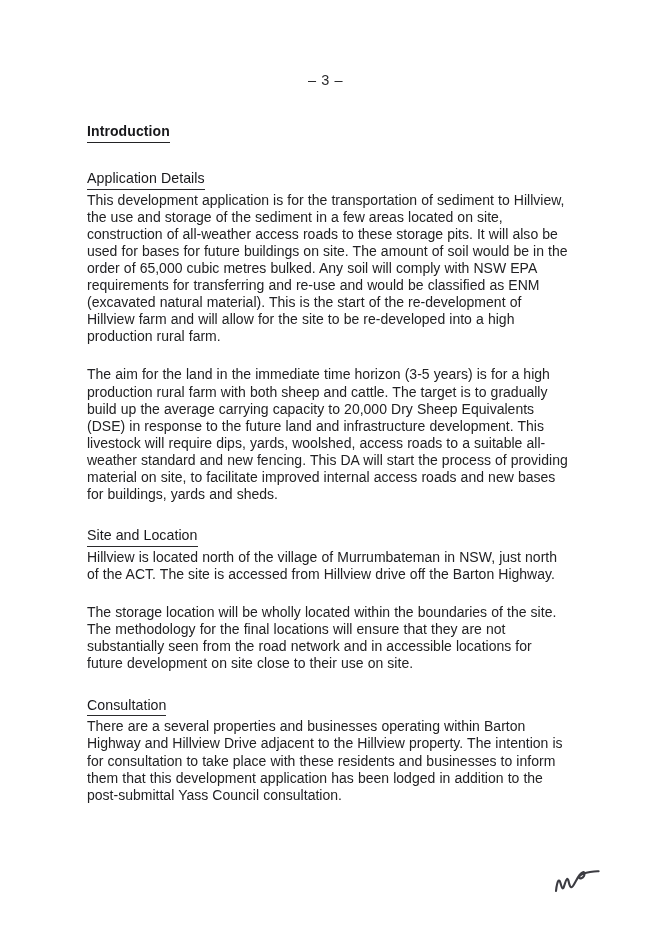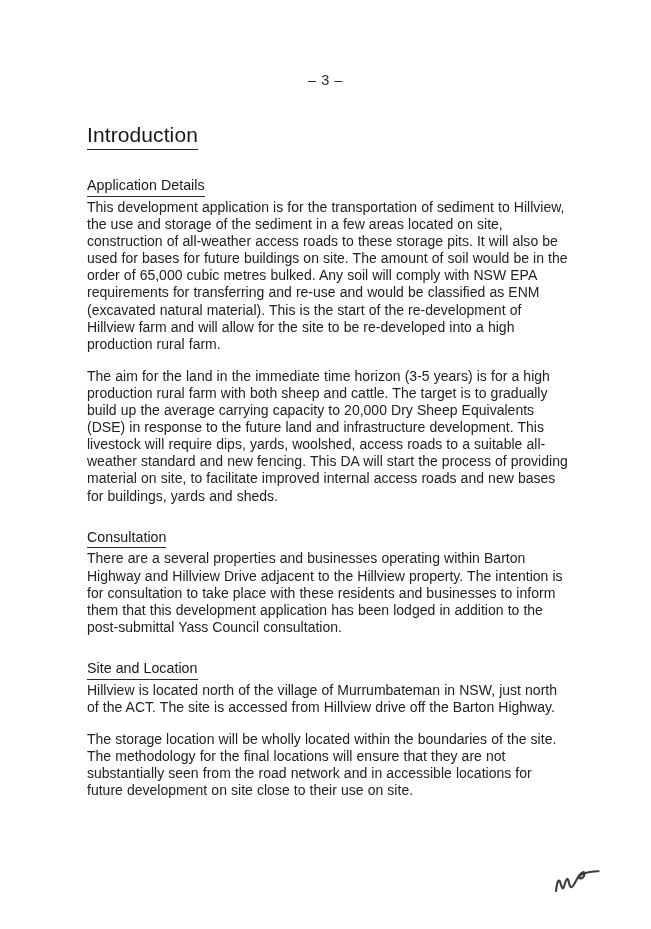--- a/index.html
+++ b/index.html
@@ -33,22 +33,22 @@
 
   
   .content {
     position: absolute;
     left: 87px;
     top: 122px;
     width: 482px;
   }
 
   h1.doc-title {
-    font-size: 21px;
-    font-weight: 400;
+    font-size: 14px;
+    font-weight: 700;
     margin: 0;
     padding: 0 0 2px 0;
     line-height: 1.2;
     display: inline-block;
     border-bottom: 1.4px solid #232325;
     color: #17171a;
     letter-spacing: 0.1px;
   }
 
   .section {
@@ -73,21 +73,21 @@
 
   p.para {
     font-size: 14px;
     line-height: 17.1px;
     margin: 2px 0 0 0;
     color: #222224;
     letter-spacing: 0.01px;
     word-spacing: 0.2px;
   }
   p.para + p.para {
-    margin-top: 15px;
+    margin-top: 21px;
   }
   h2.section-heading + p.para {
     margin-top: 1px;
   }
 
   
   .signature {
     position: absolute;
     left: 552px;
     top: 857px;
@@ -112,29 +112,29 @@
 
     
     <div class="section">
       <h2 class="section-heading">Application Details</h2>
       <p class="para">This development application is for the transportation of sediment to Hillview, the use and storage of the sediment in a few areas located on site, construction of all-weather access roads to these storage pits.  It will also be used for bases for future buildings on site. The amount of soil would be in the order of 65,000 cubic metres bulked.  Any soil will comply with NSW EPA requirements for transferring and re-use and would be classified as ENM (excavated natural material). This is the start of the re-development of Hillview farm and will allow for the site to be re-developed into a high production rural farm.</p>
       <p class="para">The aim for the land in the immediate time horizon (3-5 years) is for a high production rural farm with both sheep and cattle. The target is to gradually build up the average carrying capacity to 20,000 Dry Sheep Equivalents (DSE) in response to the future land and infrastructure development. This livestock will require dips, yards, woolshed, access roads to a suitable all-weather standard and new fencing. This DA will start the process of providing material on site, to facilitate improved internal access roads and new bases for buildings, yards and sheds.</p>
     </div>
 
     
     <div class="section">
-      <h2 class="section-heading">Consultation</h2>
-      <p class="para">There are a several properties and businesses operating within Barton Highway and Hillview Drive adjacent to the Hillview property. The intention is for consultation to take place with these residents and businesses to inform them that this development application has been lodged in addition to the post-submittal Yass Council consultation.</p>
+      <h2 class="section-heading">Site and Location</h2>
+      <p class="para">Hillview is located north of the village of Murrumbateman in NSW, just north of the ACT. The site is accessed from Hillview drive off the Barton Highway.</p>
+      <p class="para">The storage location will be wholly located within the boundaries of the site. The methodology for the final locations will ensure that they are not substantially seen from the road network and in accessible locations for future development on site close to their use on site.</p>
     </div>
 
     
     <div class="section">
-      <h2 class="section-heading">Site and Location</h2>
-      <p class="para">Hillview is located north of the village of Murrumbateman in NSW, just north of the ACT. The site is accessed from Hillview drive off the Barton Highway.</p>
-      <p class="para">The storage location will be wholly located within the boundaries of the site. The methodology for the final locations will ensure that they are not substantially seen from the road network and in accessible locations for future development on site close to their use on site.</p>
+      <h2 class="section-heading">Consultation</h2>
+      <p class="para">There are a several properties and businesses operating within Barton Highway and Hillview Drive adjacent to the Hillview property. The intention is for consultation to take place with these residents and businesses to inform them that this development application has been lodged in addition to the post-submittal Yass Council consultation.</p>
     </div>
 
   </div>
 
   <div class="signature">
     <svg width="52" height="40" viewBox="0 0 52 40" fill="none">
       <path d="M4 34 C4.6 28.5, 5.6 24.5, 6.6 23.6 C7.6 22.8, 8.4 25.6, 9.2 28.6
                C10.0 31.4, 10.8 32.4, 11.8 30.0 C12.8 27.4, 13.8 22.8, 15.0 22.0
                C16.2 21.3, 16.6 24.6, 17.4 27.4 C18.2 30.2, 19.4 31.2, 21.0 29.0
                C23.0 26.2, 25.2 21.0, 27.6 18.0 C29.8 15.2, 31.6 14.4, 32.4 16.0

